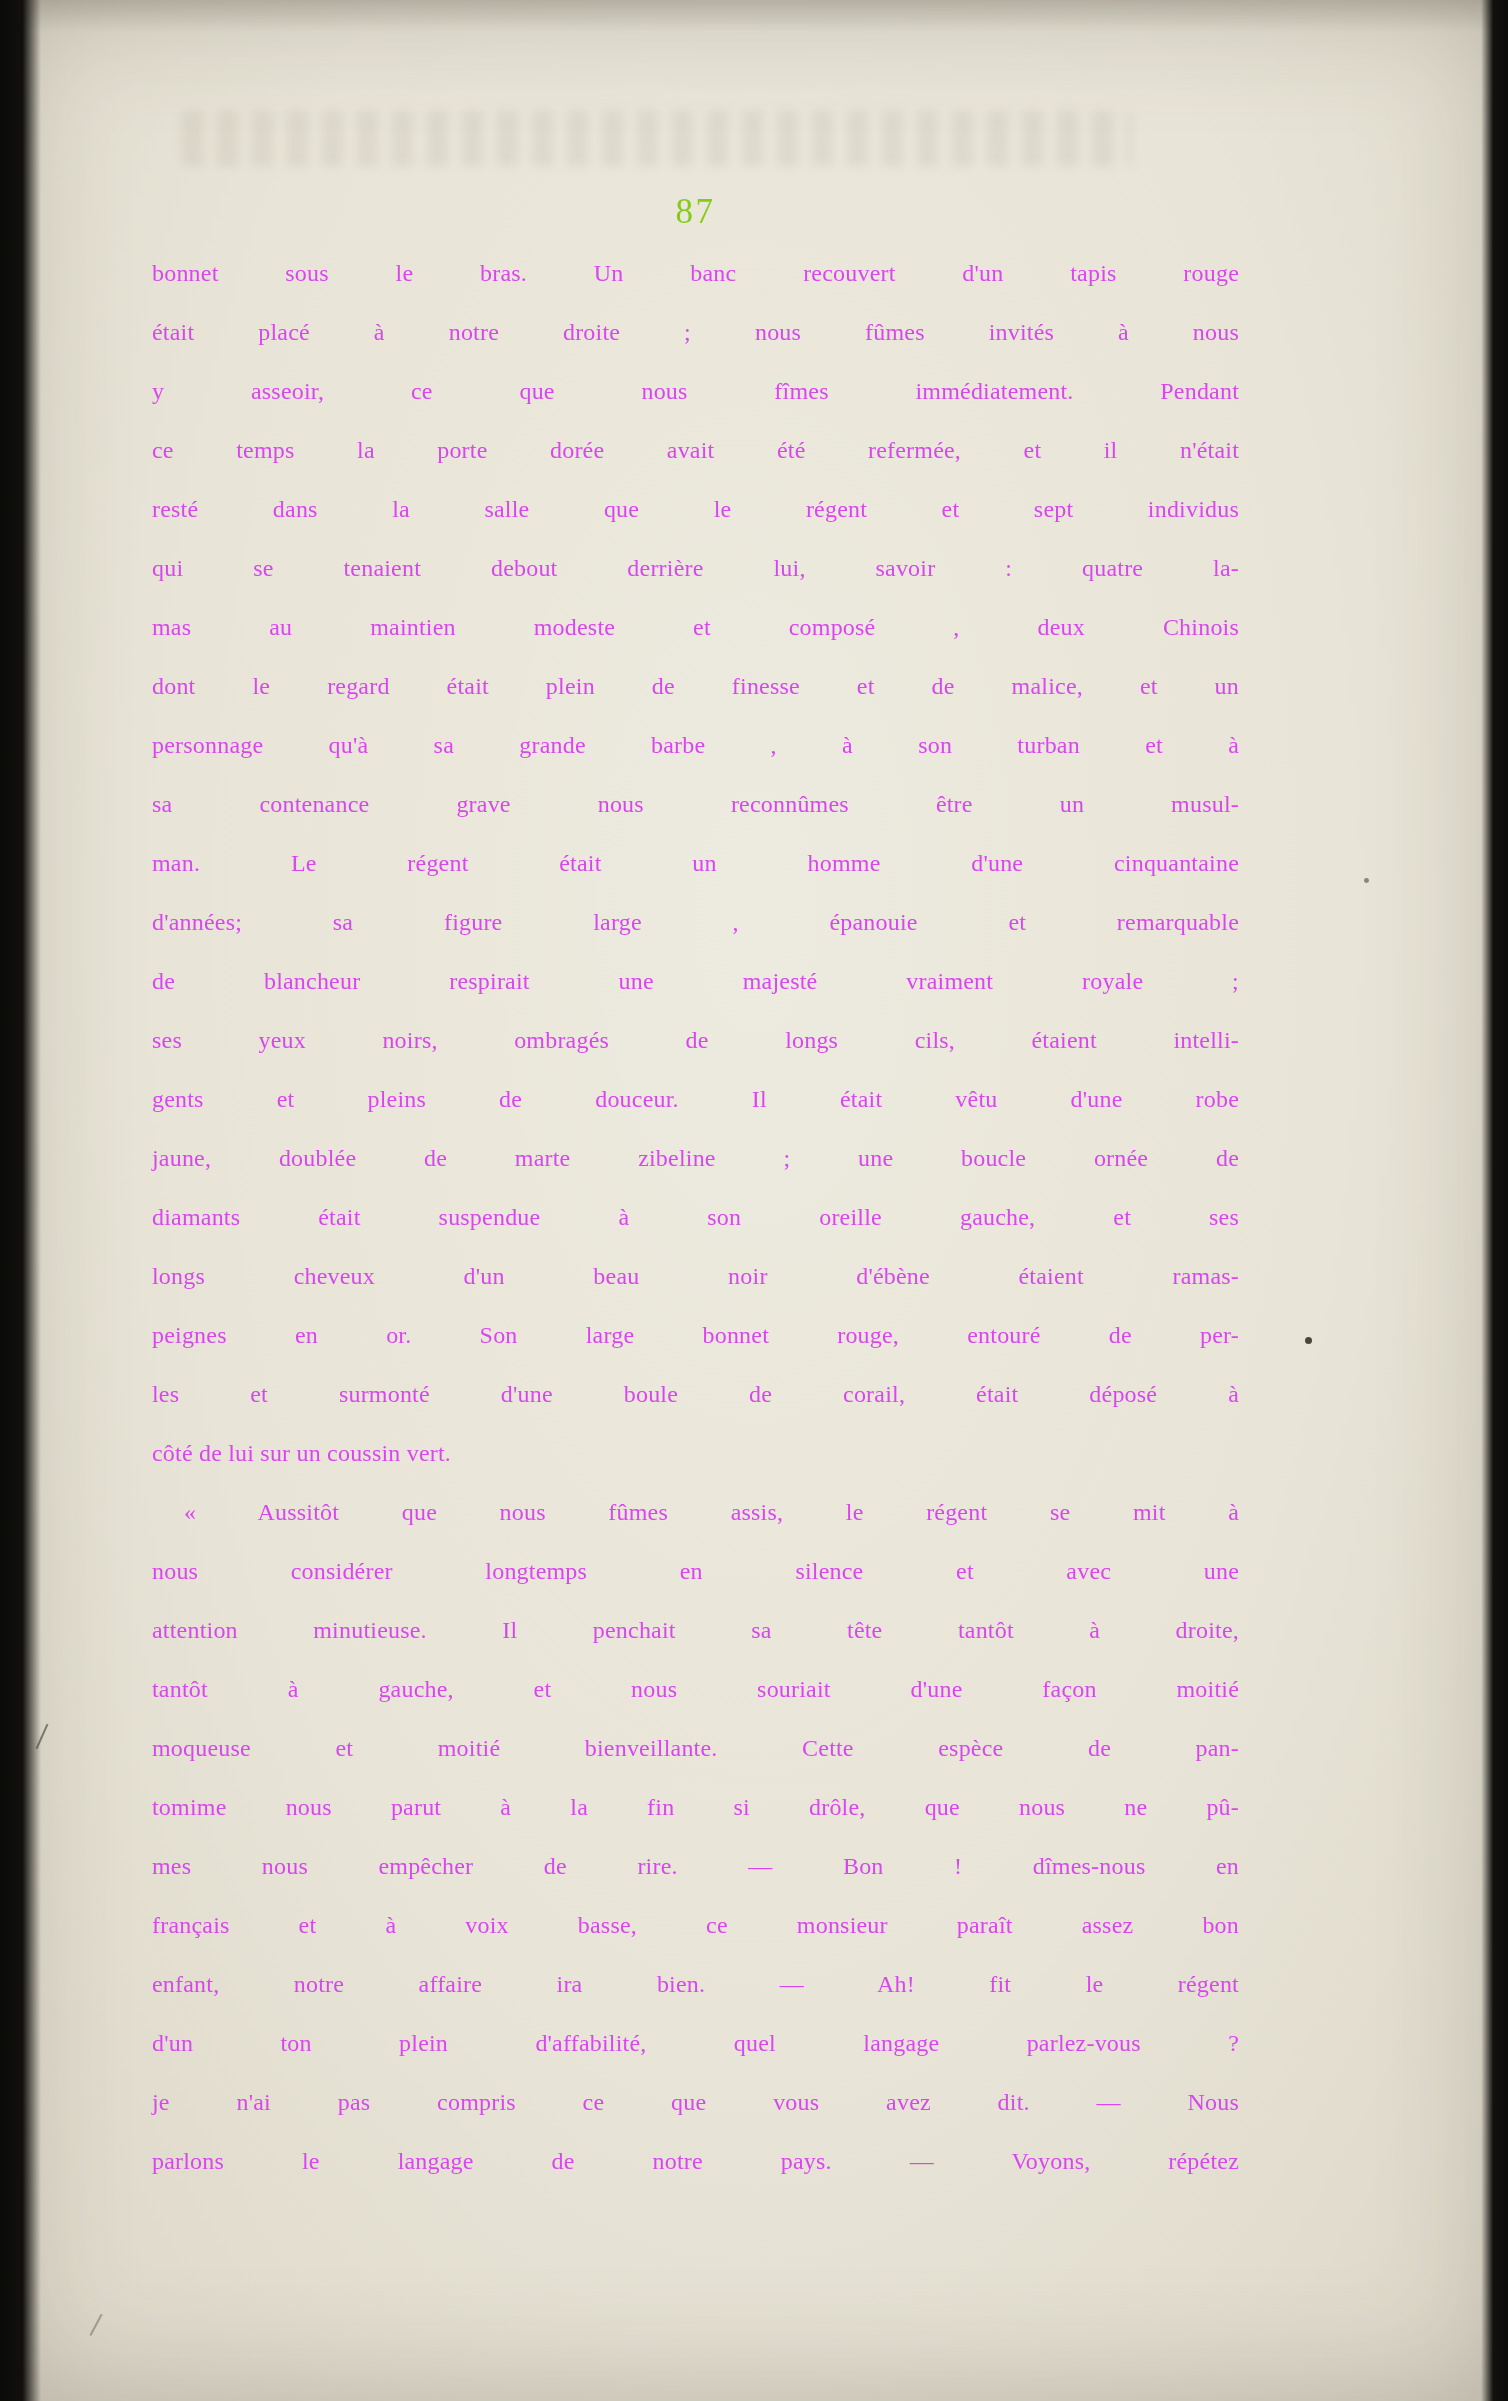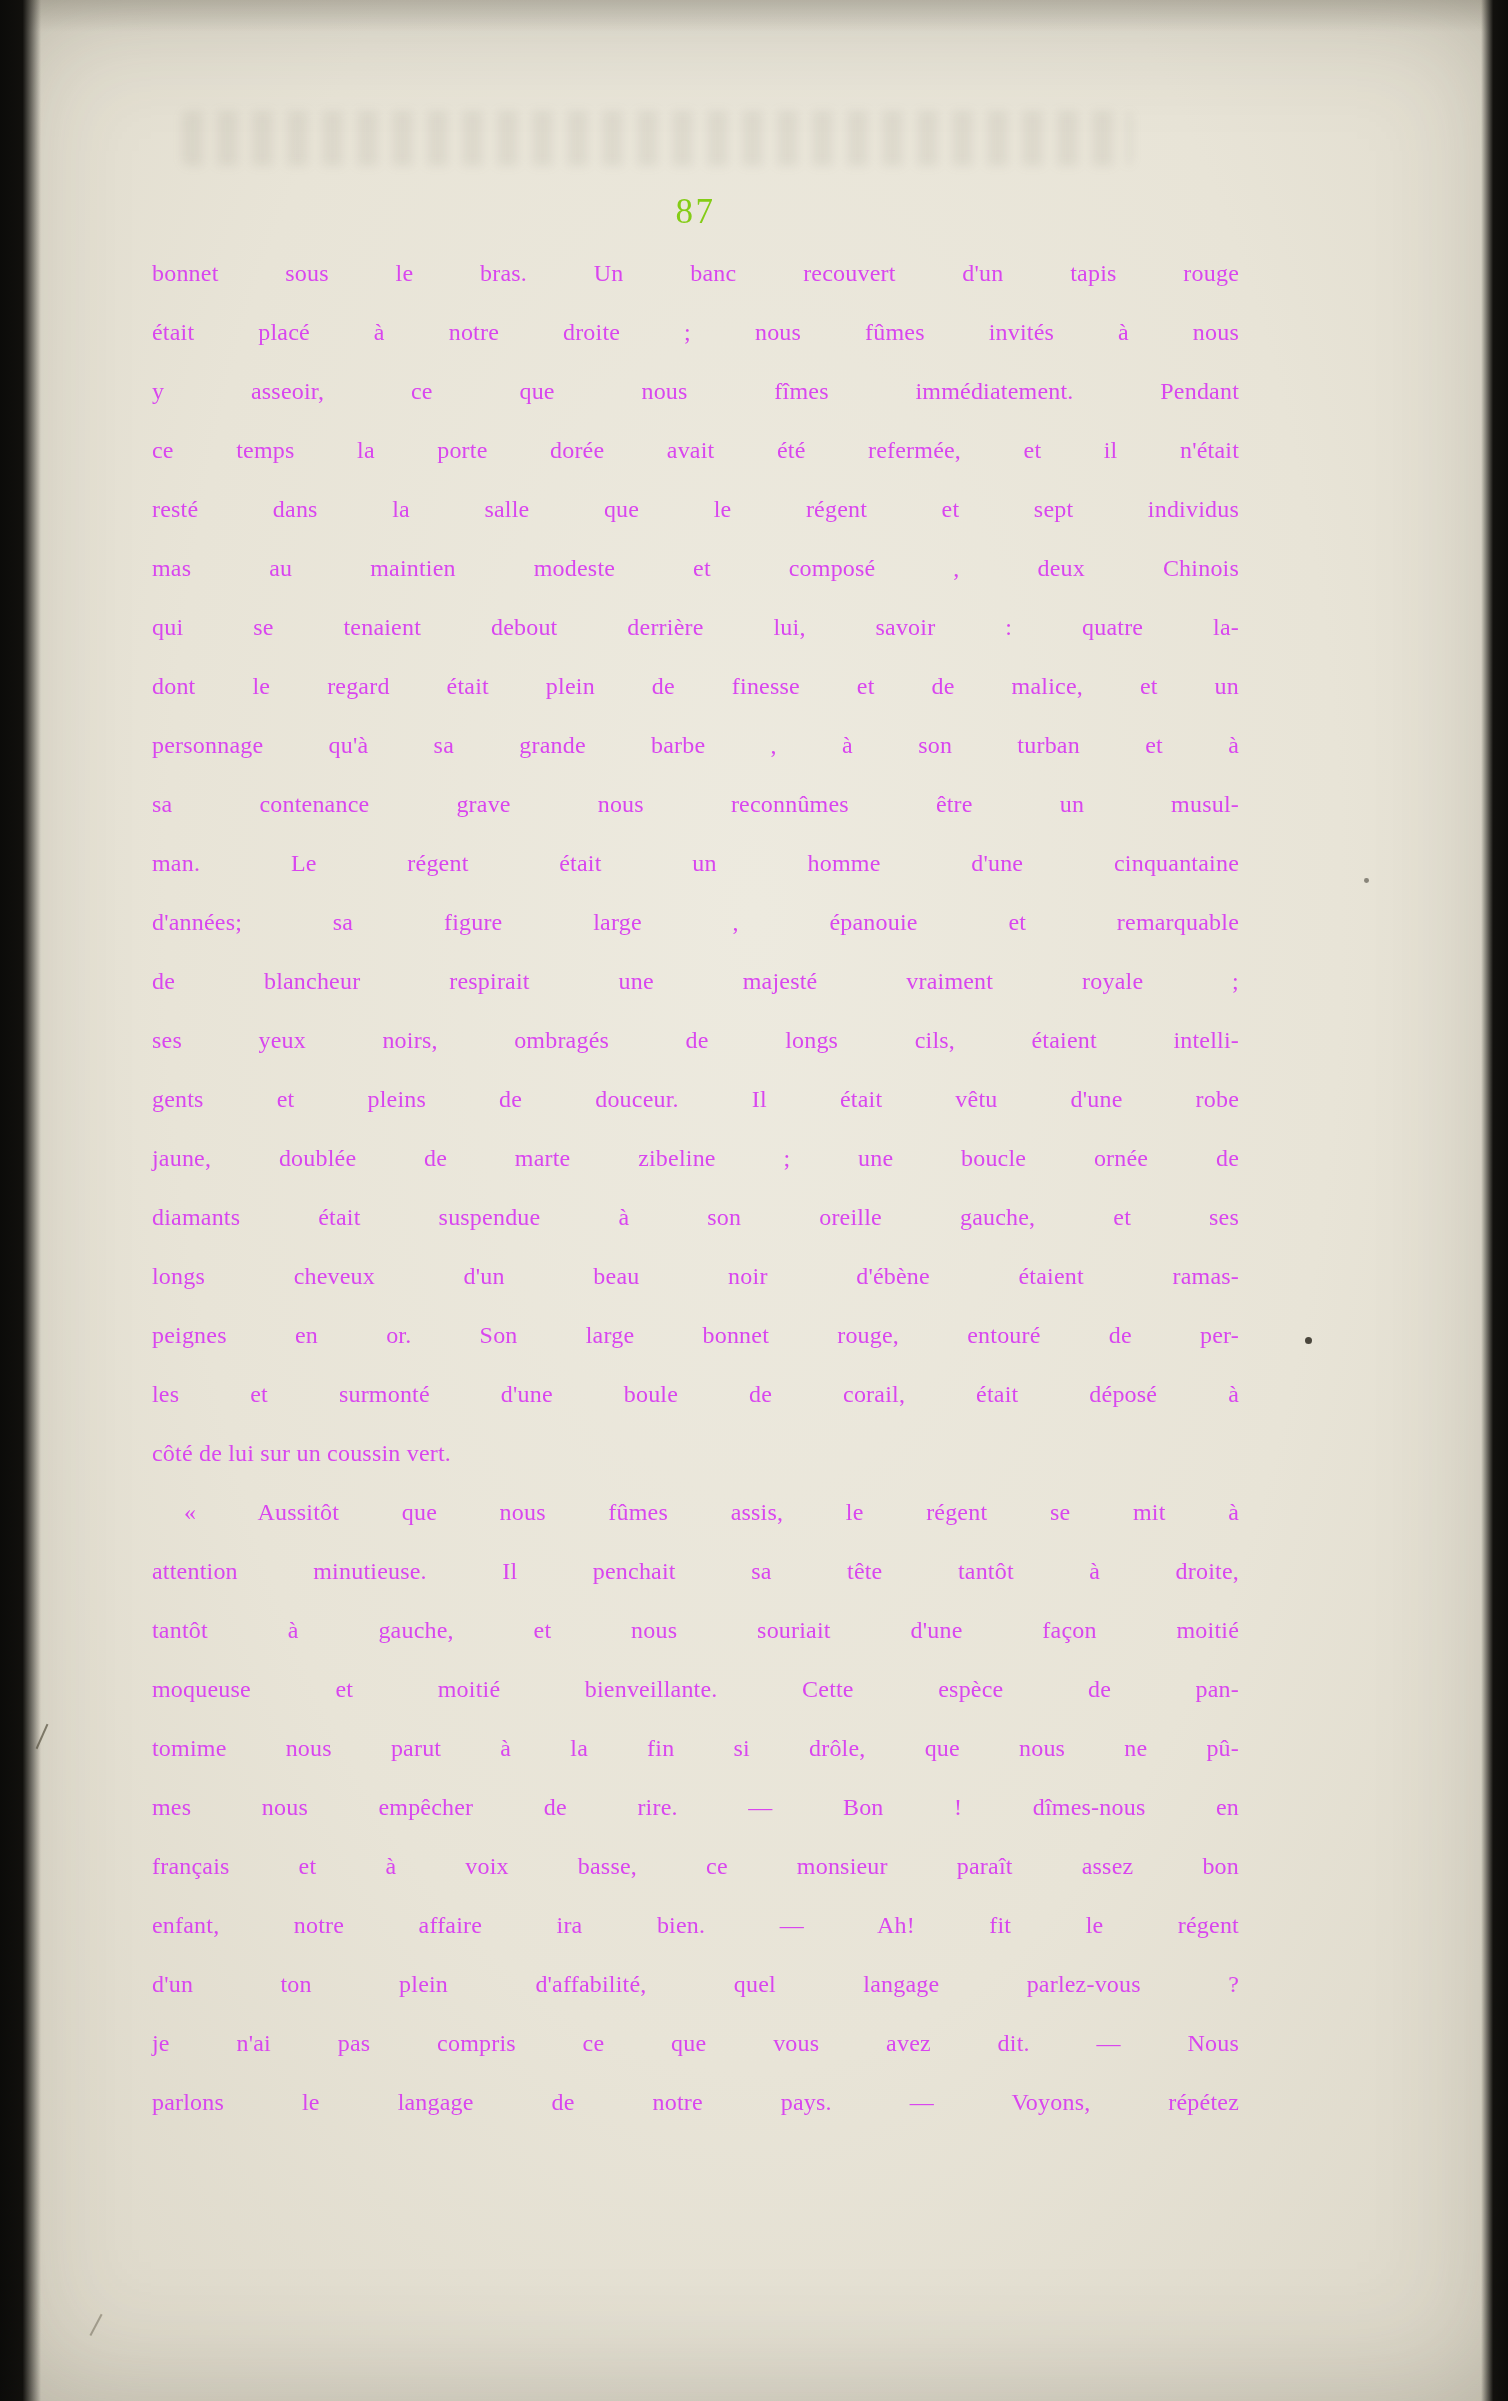--- a/index.html
+++ b/index.html
@@ -125,37 +125,38 @@
   <div class="edge-right"></div>
 
   <div class="page-number">87</div>
 
   <div class="text-block" id="text-block">
       <div class="line">bonnet sous le bras. Un banc recouvert d'un tapis rouge</div>
       <div class="line">était placé à notre droite ; nous fûmes invités à nous</div>
       <div class="line">y asseoir, ce que nous fîmes immédiatement. Pendant</div>
       <div class="line">ce temps la porte dorée avait été refermée, et il n'était</div>
       <div class="line">resté dans la salle que le régent et sept individus</div>
+      <div class="line">qui se tenaient debout derrière lui, savoir : quatre la-</div>
       <div class="line">mas au maintien modeste et composé , deux Chinois</div>
-      <div class="line">qui se tenaient debout derrière lui, savoir : quatre la-</div>
       <div class="line">dont le regard était plein de finesse et de malice, et un</div>
       <div class="line">personnage qu'à sa grande barbe , à son turban et à</div>
       <div class="line">sa contenance grave nous reconnûmes être un musul-</div>
       <div class="line">man. Le régent était un homme d'une cinquantaine</div>
       <div class="line">d'années; sa figure large , épanouie et remarquable</div>
       <div class="line">de blancheur respirait une majesté vraiment royale ;</div>
       <div class="line">ses yeux noirs, ombragés de longs cils, étaient intelli-</div>
       <div class="line">gents et pleins de douceur. Il était vêtu d'une robe</div>
       <div class="line">jaune, doublée de marte zibeline ; une boucle ornée de</div>
       <div class="line">diamants était suspendue à son oreille gauche, et ses</div>
       <div class="line">longs cheveux d'un beau noir d'ébène étaient ramas-</div>
       <div class="line">peignes en or. Son large bonnet rouge, entouré de per-</div>
       <div class="line">les et surmonté d'une boule de corail, était déposé à</div>
       <div class="line last">côté de lui sur un coussin vert.</div>
       <div class="line indent">« Aussitôt que nous fûmes assis, le régent se mit à</div>
+      <div class="line">nous considérer longtemps en silence et avec une</div>
       <div class="line">attention minutieuse. Il penchait sa tête tantôt à droite,</div>
       <div class="line">tantôt à gauche, et nous souriait d'une façon moitié</div>
       <div class="line">moqueuse et moitié bienveillante. Cette espèce de pan-</div>
       <div class="line">tomime nous parut à la fin si drôle, que nous ne pû-</div>
       <div class="line">mes nous empêcher de rire. — Bon ! dîmes-nous en</div>
       <div class="line">français et à voix basse, ce monsieur paraît assez bon</div>
       <div class="line">enfant, notre affaire ira bien. — Ah! fit le régent</div>
       <div class="line">d'un ton plein d'affabilité, quel langage parlez-vous ?</div>
       <div class="line">je n'ai pas compris ce que vous avez dit. — Nous</div>
       <div class="line">parlons le langage de notre pays. — Voyons, répétez</div>

